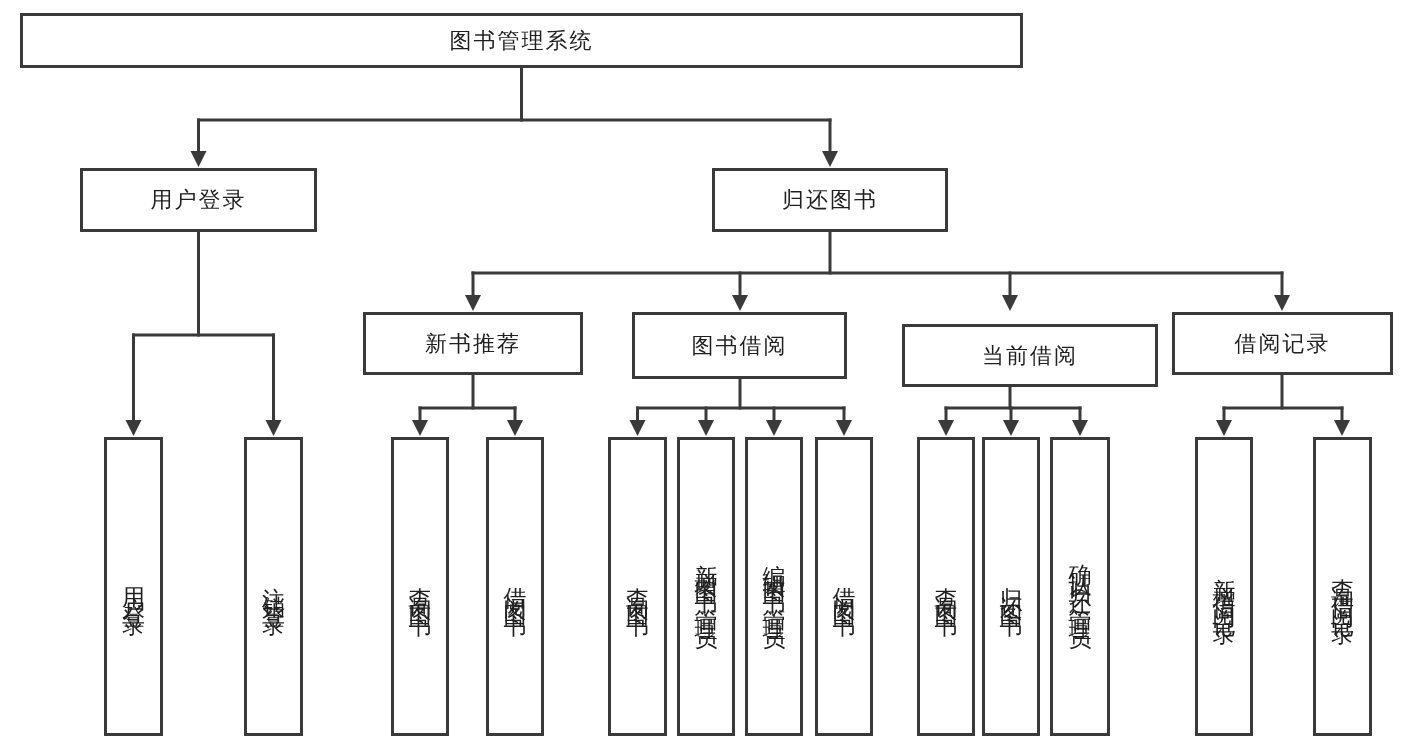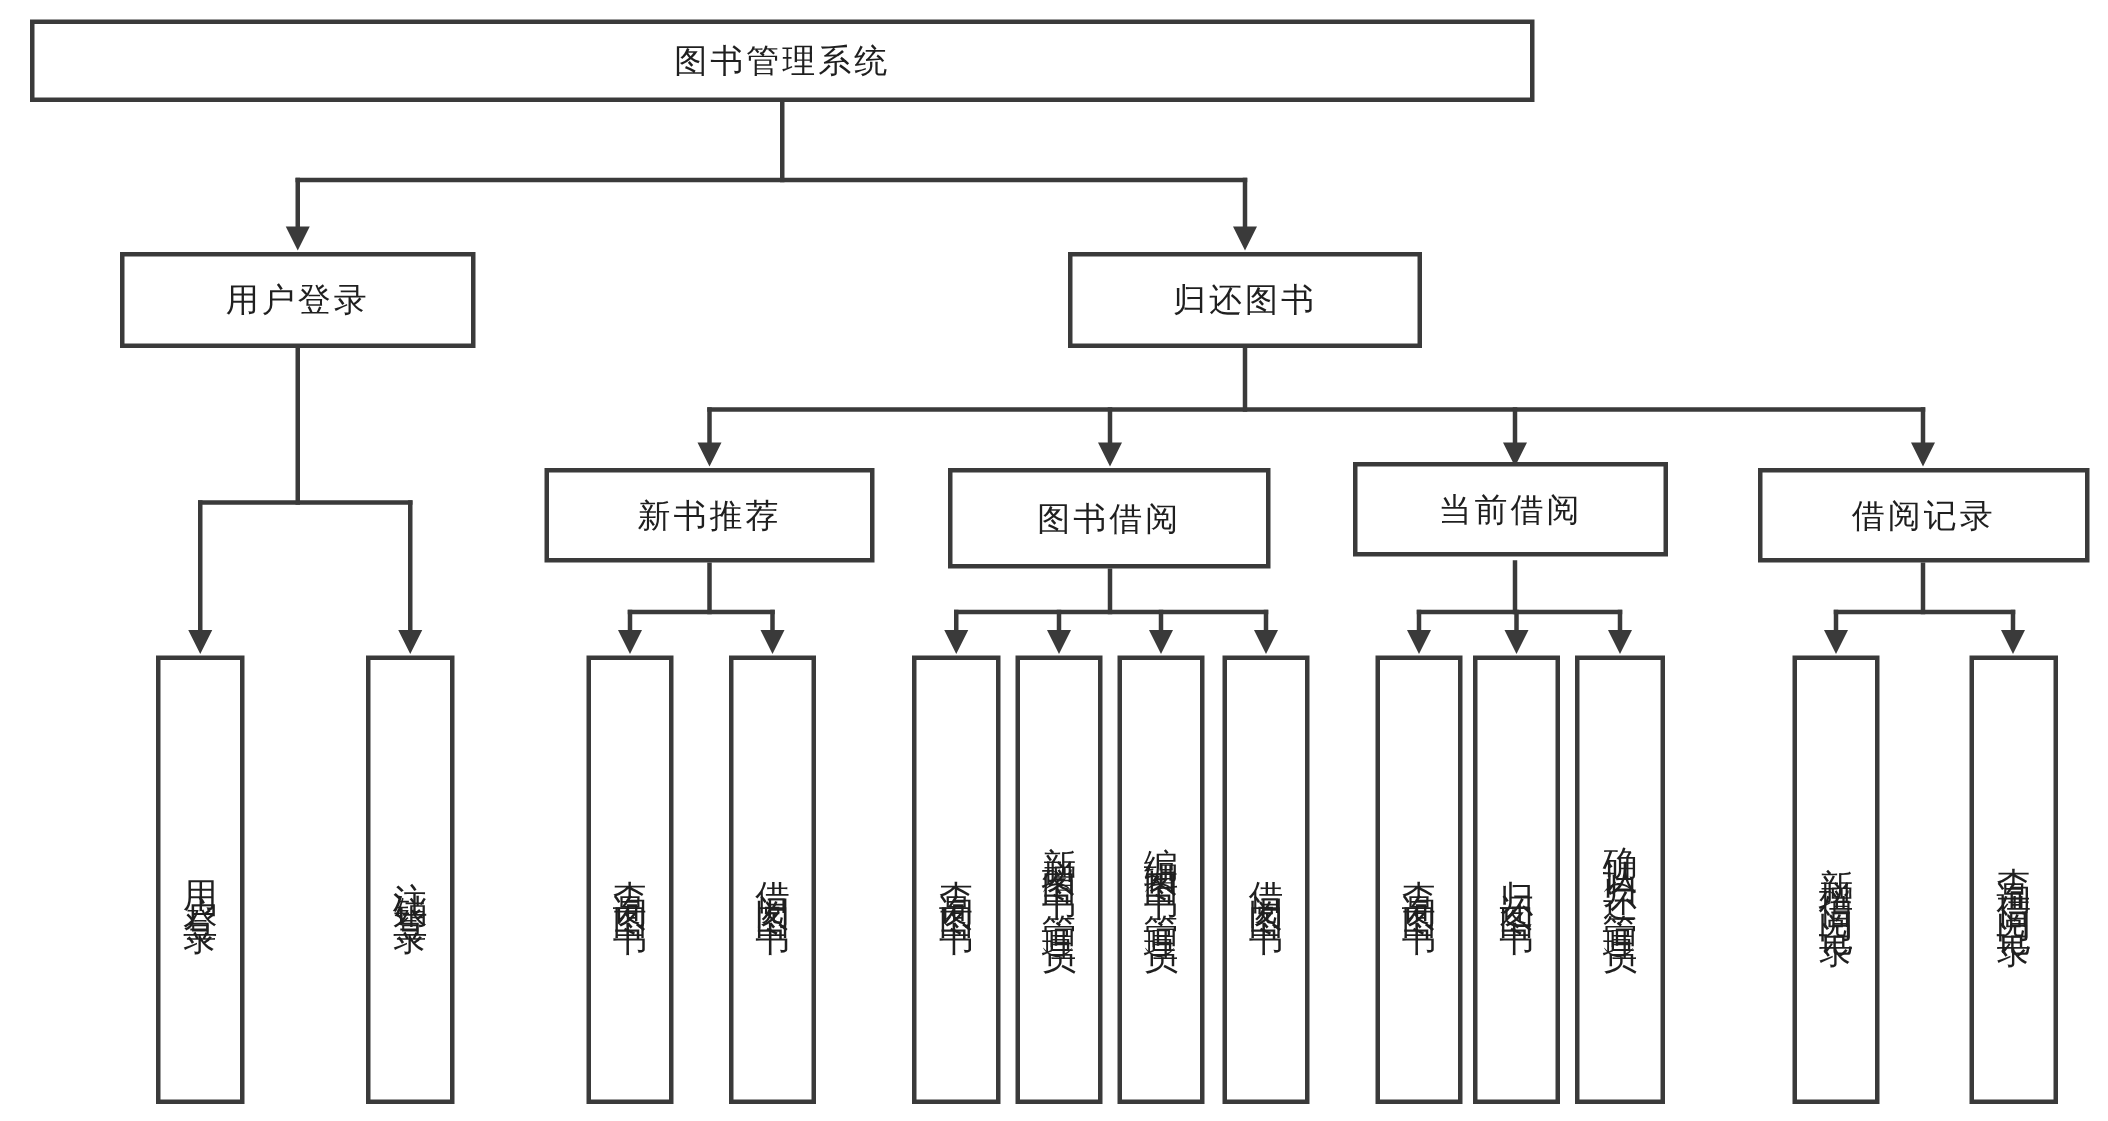--- a/index.html
+++ b/index.html
@@ -80,21 +80,21 @@
       <path d="M1334,420 L1350,420 L1342,436 Z" fill="#3a3a3a"></path>
     </svg>
 
   <div class="hbox" style="left:20px;top:13px;width:1003px;height:55px;">图书管理系统</div>
 
   <div class="hbox" style="left:80px;top:168px;width:237px;height:64px;">用户登录</div>
   <div class="hbox" style="left:712px;top:168px;width:236px;height:64px;">归还图书</div>
 
   <div class="hbox" style="left:363px;top:312px;width:220px;height:63px;">新书推荐</div>
   <div class="hbox" style="left:632px;top:312px;width:215px;height:67px;">图书借阅</div>
-  <div class="hbox" style="left:902px;top:308px;width:210px;height:63px;">当前借阅</div>
+  <div class="hbox" style="left:902px;top:324px;width:256px;height:63px;">当前借阅</div>
   <div class="hbox" style="left:1172px;top:312px;width:221px;height:63px;">借阅记录</div>
 
   <div class="vbox" style="left:104px;top:437px;width:59px;height:299px;">用户登录</div>
   <div class="vbox" style="left:244px;top:437px;width:59px;height:299px;">注销登录</div>
 
   <div class="vbox" style="left:391px;top:437px;width:58px;height:299px;">查询图书</div>
   <div class="vbox" style="left:486px;top:437px;width:58px;height:299px;">借阅图书</div>
 
   <div class="vbox" style="left:608px;top:437px;width:59px;height:299px;">查询图书</div>
   <div class="vbox" style="left:677px;top:437px;width:58px;height:299px;">新增图书（管理员）</div>

